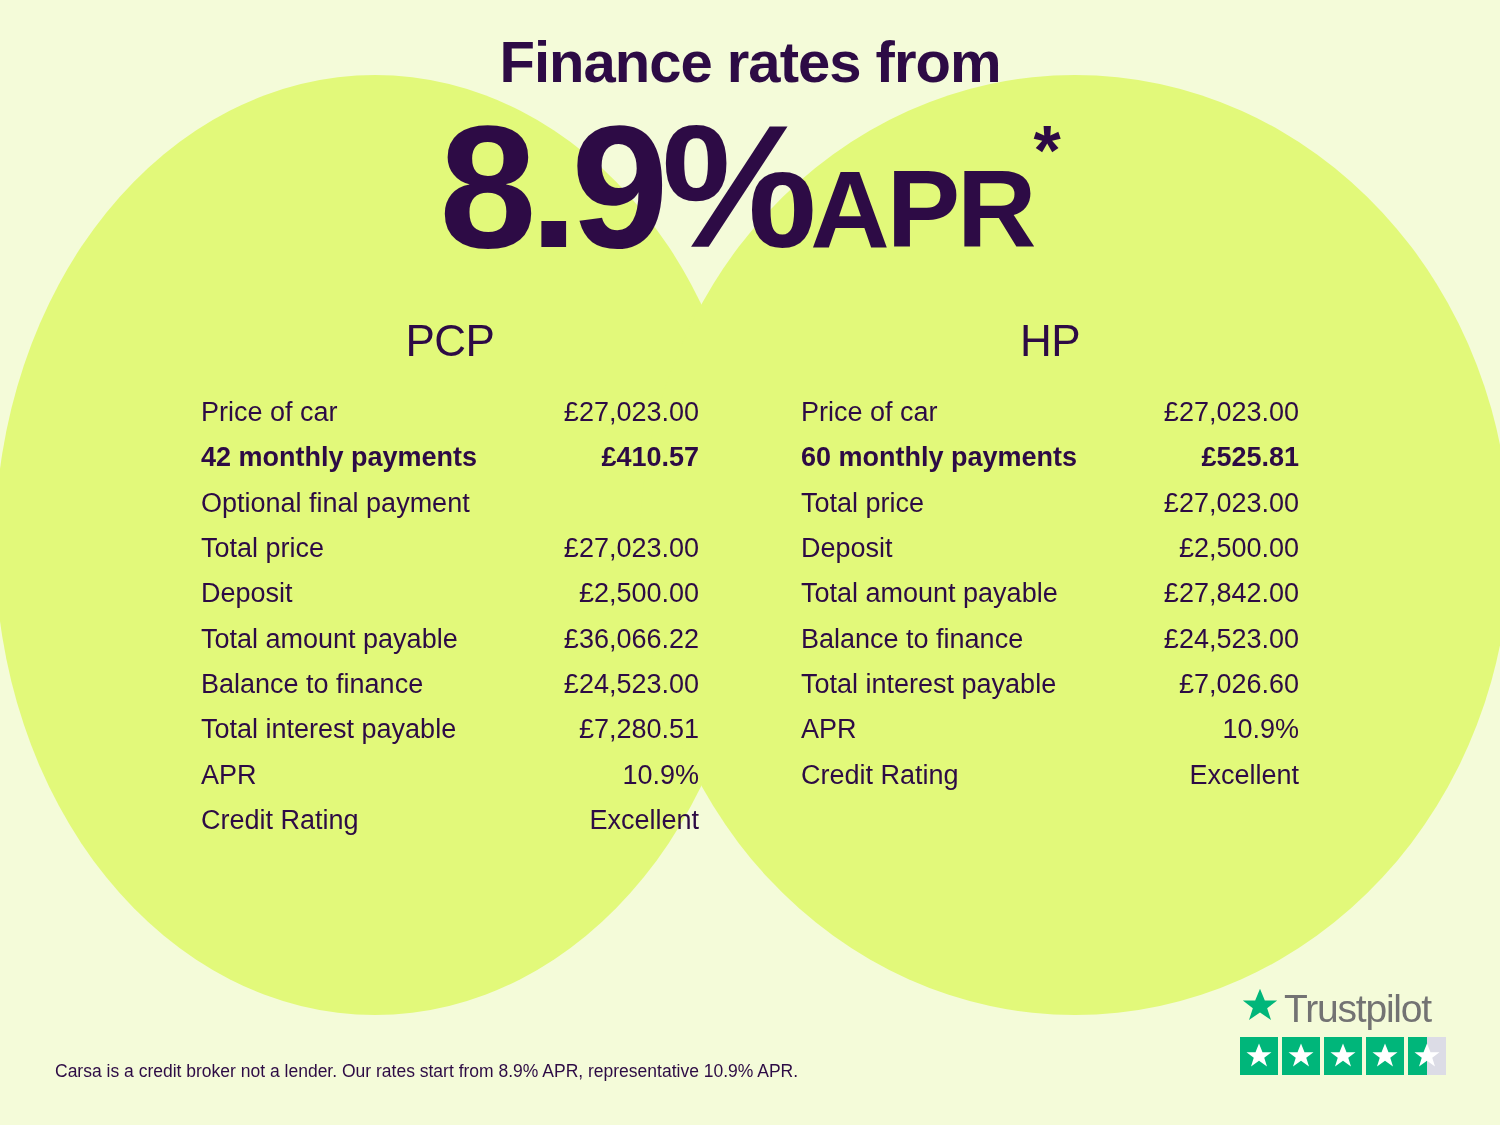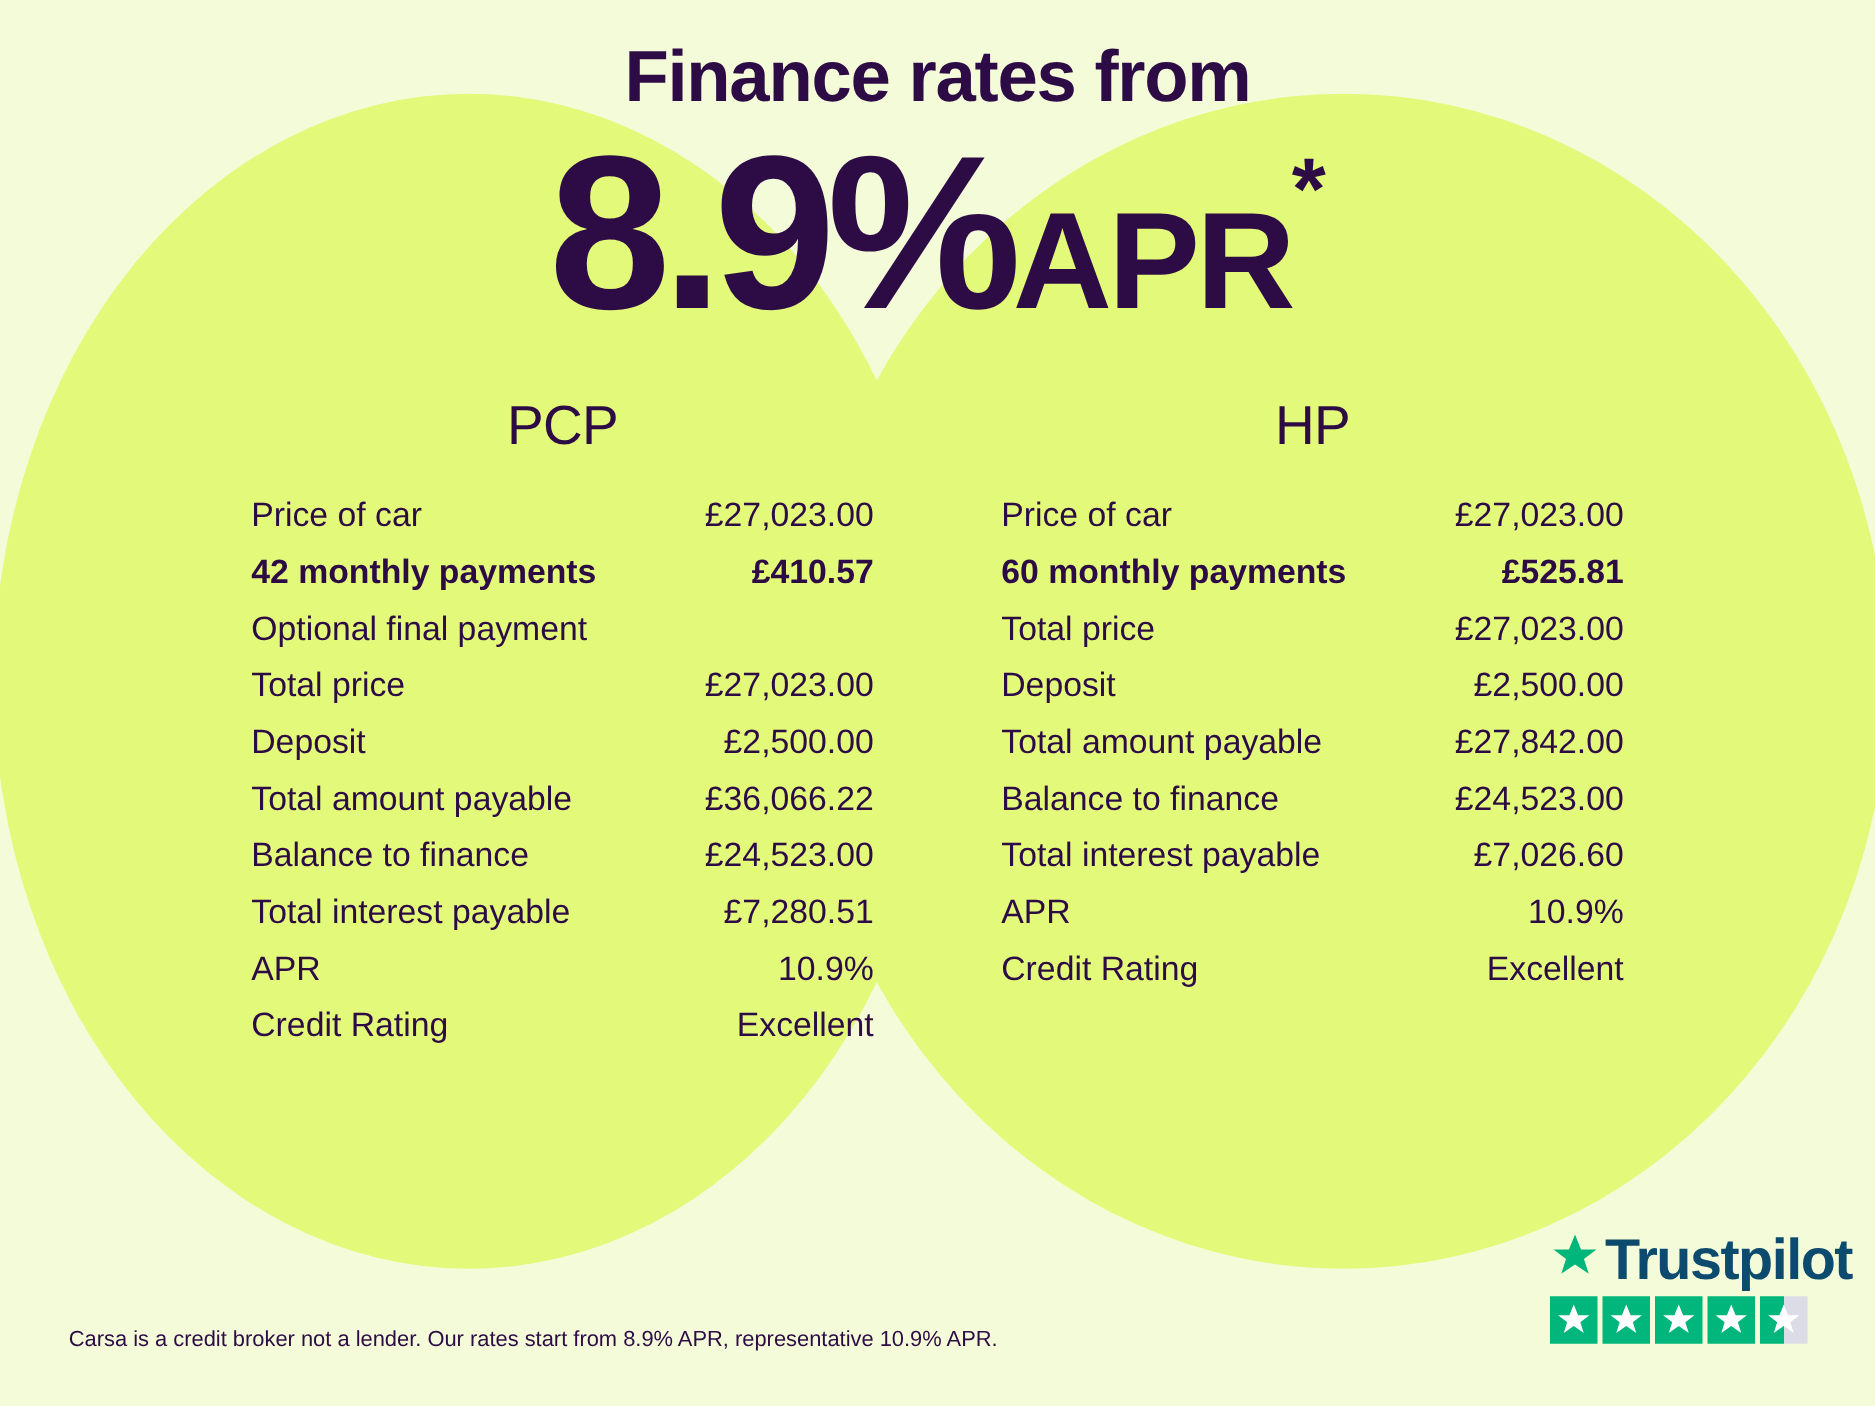--- a/index.html
+++ b/index.html
@@ -129,24 +129,24 @@
     bottom: 50px;
     width: 212px;
   }
   .tp-word {
     display: flex;
     align-items: center;
     gap: 4px;
     margin-bottom: 7px;
   }
   .tp-word .tp-name {
-    font-size: 46px;
-    font-weight: bold;
+    font-size: 39px;
+    font-weight: normal;
     letter-spacing: -1.2px;
-    color: #0c4a6e;
+    color: #737373;
     line-height: 1;
   }
   .tp-stars {
     display: flex;
     gap: 4px;
   }
   .tp-star {
     width: 38px;
     height: 38px;
     background: #00b67a;

